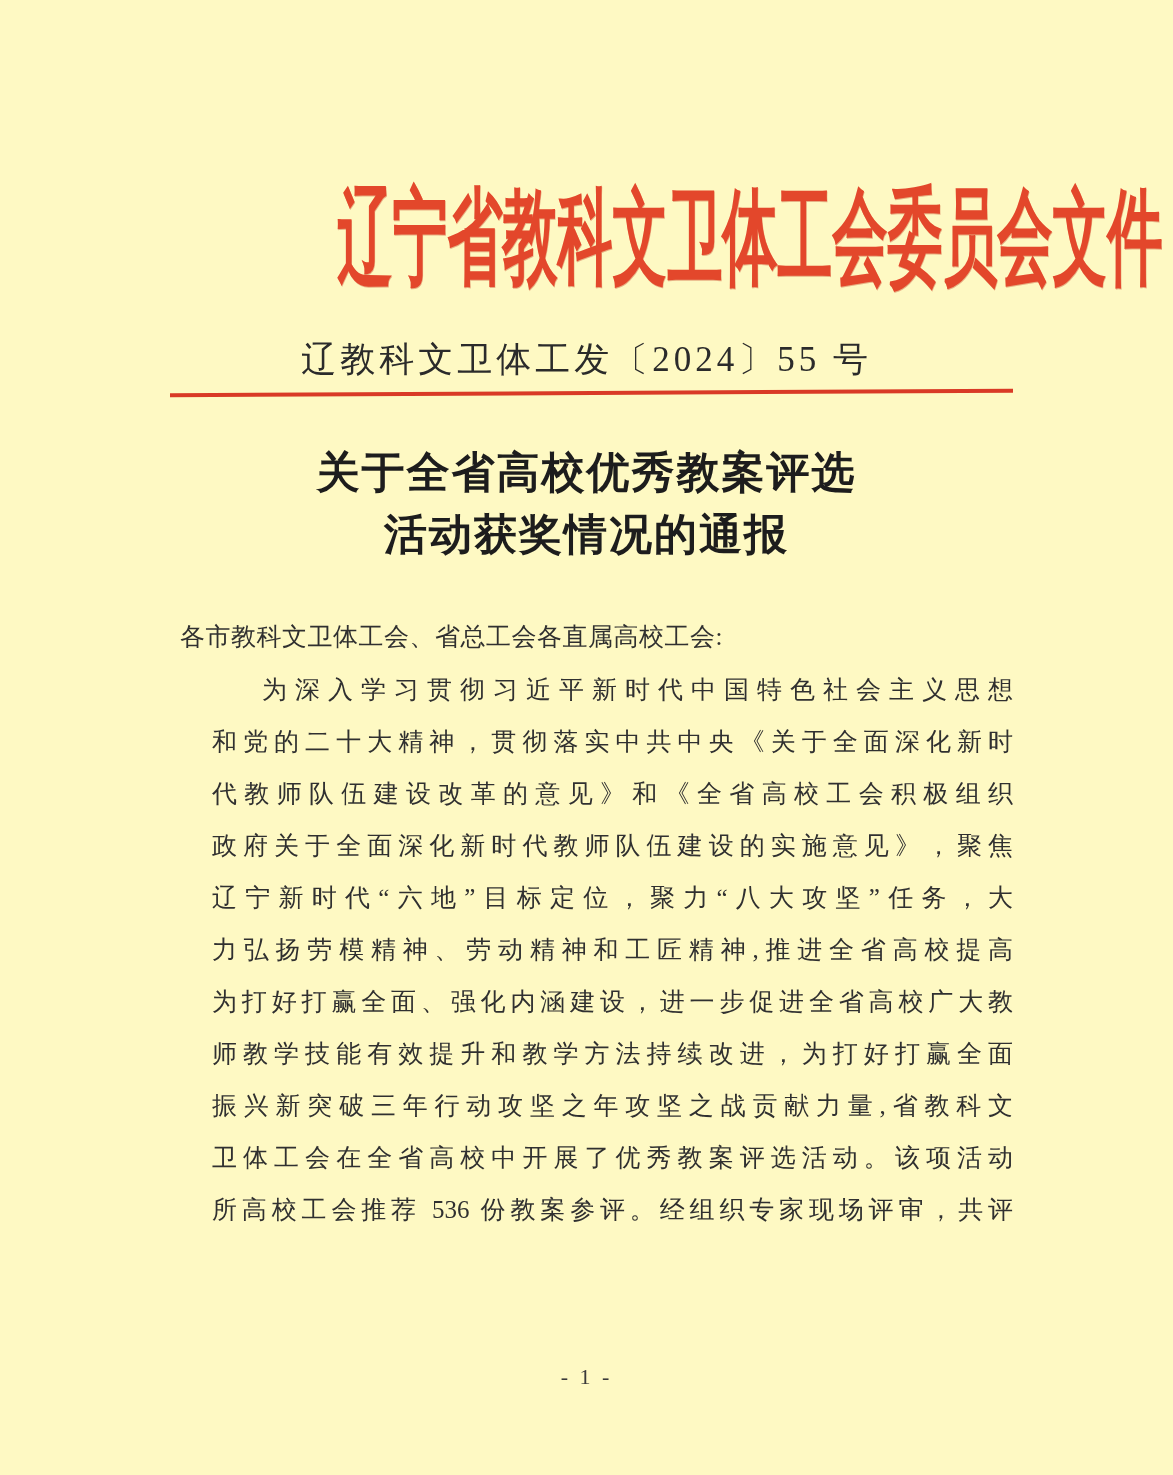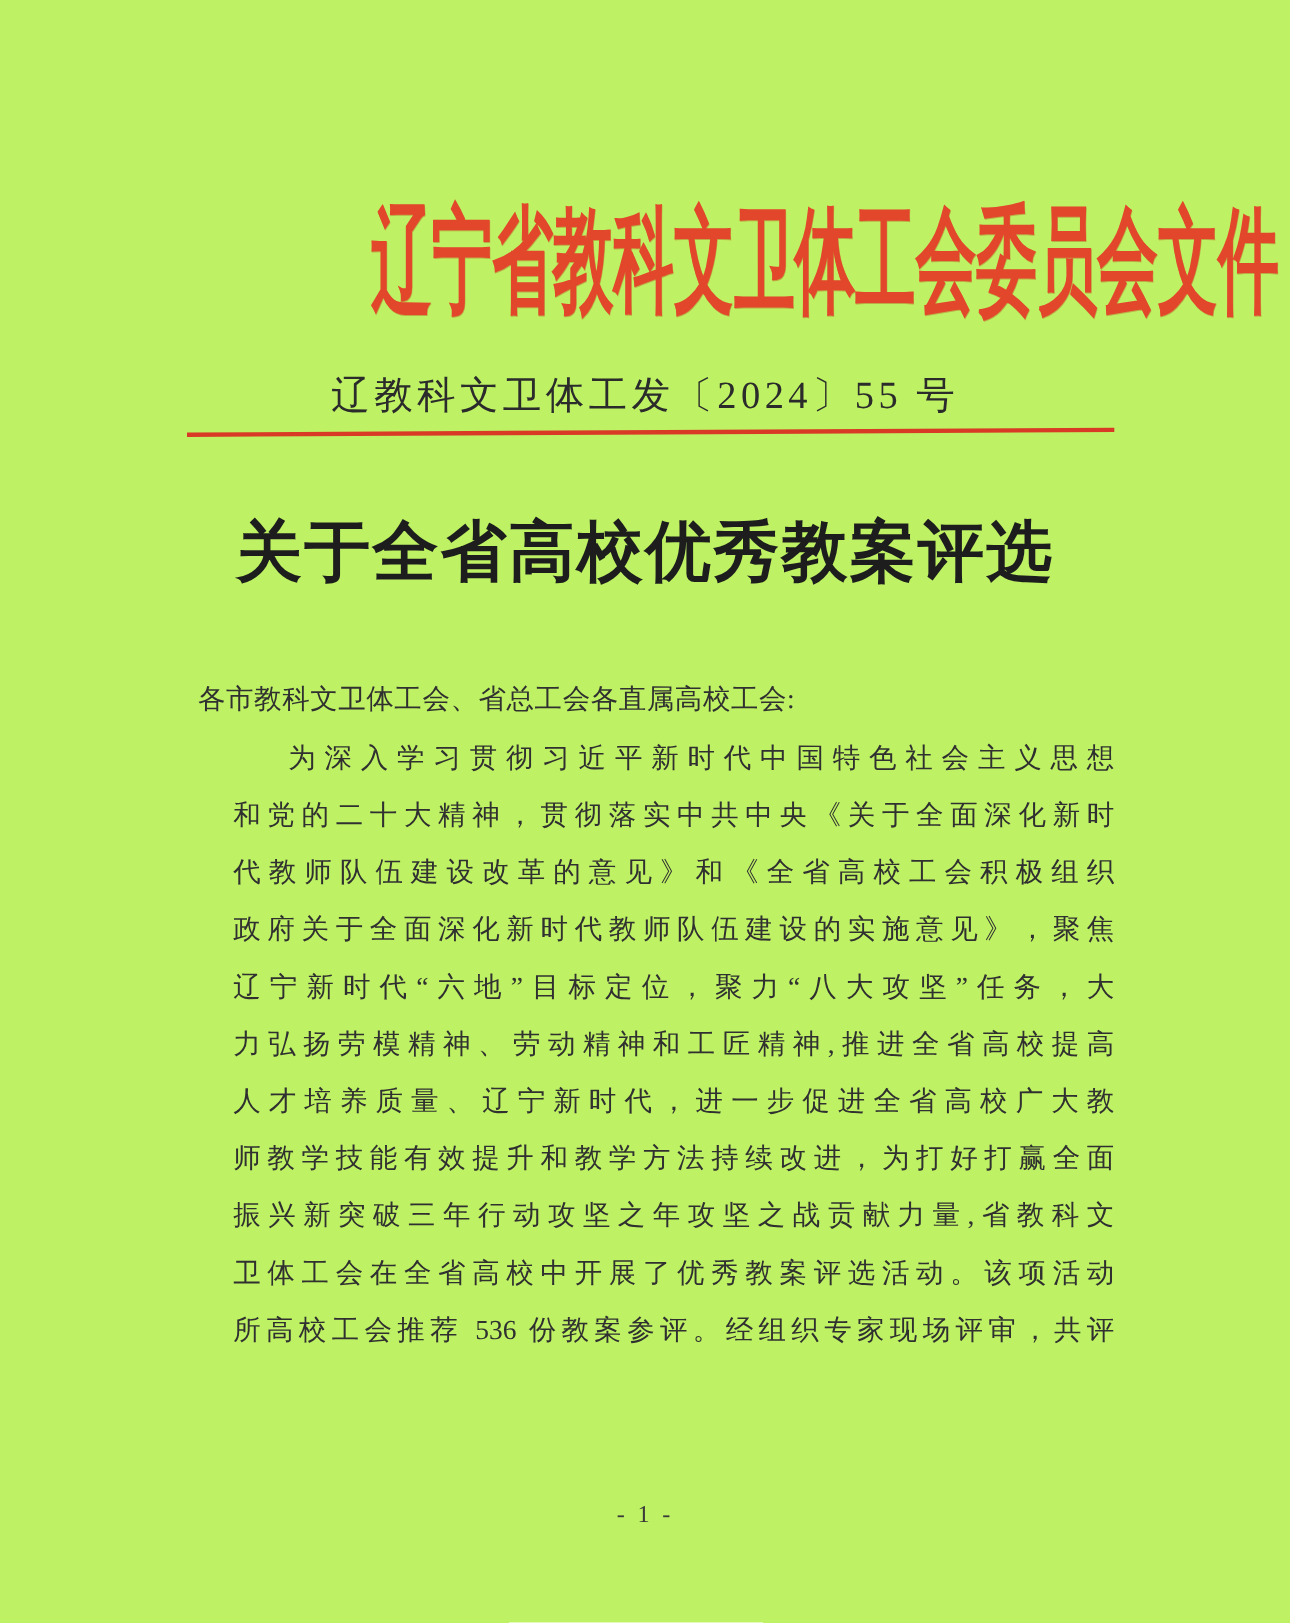--- a/index.html
+++ b/index.html
@@ -4,21 +4,21 @@
 <style>
   * { margin: 0; padding: 0; box-sizing: border-box; }
   html, body { background: #ffffff; }
   body {
     font-family: "Liberation Serif", "DejaVu Serif", serif;
   }
   .page {
     position: relative;
     width: 1173px;
     height: 1475px;
-    background: #bef264;
+    background: #fef9c3;
     overflow: hidden;
   }
   
   .banner {
     position: absolute;
     top: 168px;
     left: 0;
     width: 100%;
     text-align: center;
     white-space: nowrap;
@@ -57,25 +57,24 @@
   
   .title-block {
     position: absolute;
     top: 442px;
     left: 0;
     width: 100%;
     text-align: center;
     color: #1d1d1d;
   }
   .title-line {
-    font-size: 60px;
+    font-size: 43px;
     font-weight: bold;
     line-height: 62px;
     letter-spacing: 2px;
-    margin-top: 29px;
   }
   
   .body-block {
     position: absolute;
     top: 610px;
     left: 180px;
     width: 833px;
     font-size: 25px;
     color: #303030;
   }
@@ -114,31 +113,32 @@
   <div class="banner">
     <span class="banner-text" style="color: rgb(227, 71, 43);">辽宁省教科文卫体工会委员会文件</span>
   </div>
 
   <div class="doc-number">辽教科文卫体工发〔2024〕55 号</div>
 
   <div class="red-line" style="background: rgb(217, 58, 38);"></div>
 
   <div class="title-block">
     <div class="title-line">关于全省高校优秀教案评选</div>
+    <div class="title-line">活动获奖情况的通报</div>
   </div>
 
   <div class="body-block">
     <div class="salutation">各市教科文卫体工会、省总工会各直属高校工会:</div>
     <div class="body-line indent">为深入学习贯彻习近平新时代中国特色社会主义思想</div>
     <div class="body-line">和党的二十大精神，贯彻落实中共中央《关于全面深化新时</div>
     <div class="body-line">代教师队伍建设改革的意见》和《全省高校工会积极组织</div>
     <div class="body-line">政府关于全面深化新时代教师队伍建设的实施意见》，聚焦</div>
     <div class="body-line">辽宁新时代“六地”目标定位，聚力“八大攻坚”任务，大</div>
     <div class="body-line">力弘扬劳模精神、劳动精神和工匠精神,推进全省高校提高</div>
-    <div class="body-line">人才培养质量、辽宁新时代，进一步促进全省高校广大教</div>
+    <div class="body-line">为打好打赢全面、强化内涵建设，进一步促进全省高校广大教</div>
     <div class="body-line">师教学技能有效提升和教学方法持续改进，为打好打赢全面</div>
     <div class="body-line">振兴新突破三年行动攻坚之年攻坚之战贡献力量,省教科文</div>
     <div class="body-line">卫体工会在全省高校中开展了优秀教案评选活动。该项活动</div>
     <div class="body-line">所高校工会推荐 536 份教案参评。经组织专家现场评审，共评</div>
   </div>
 
   <div class="footer">- 1 -</div>
 
 </div>
 

